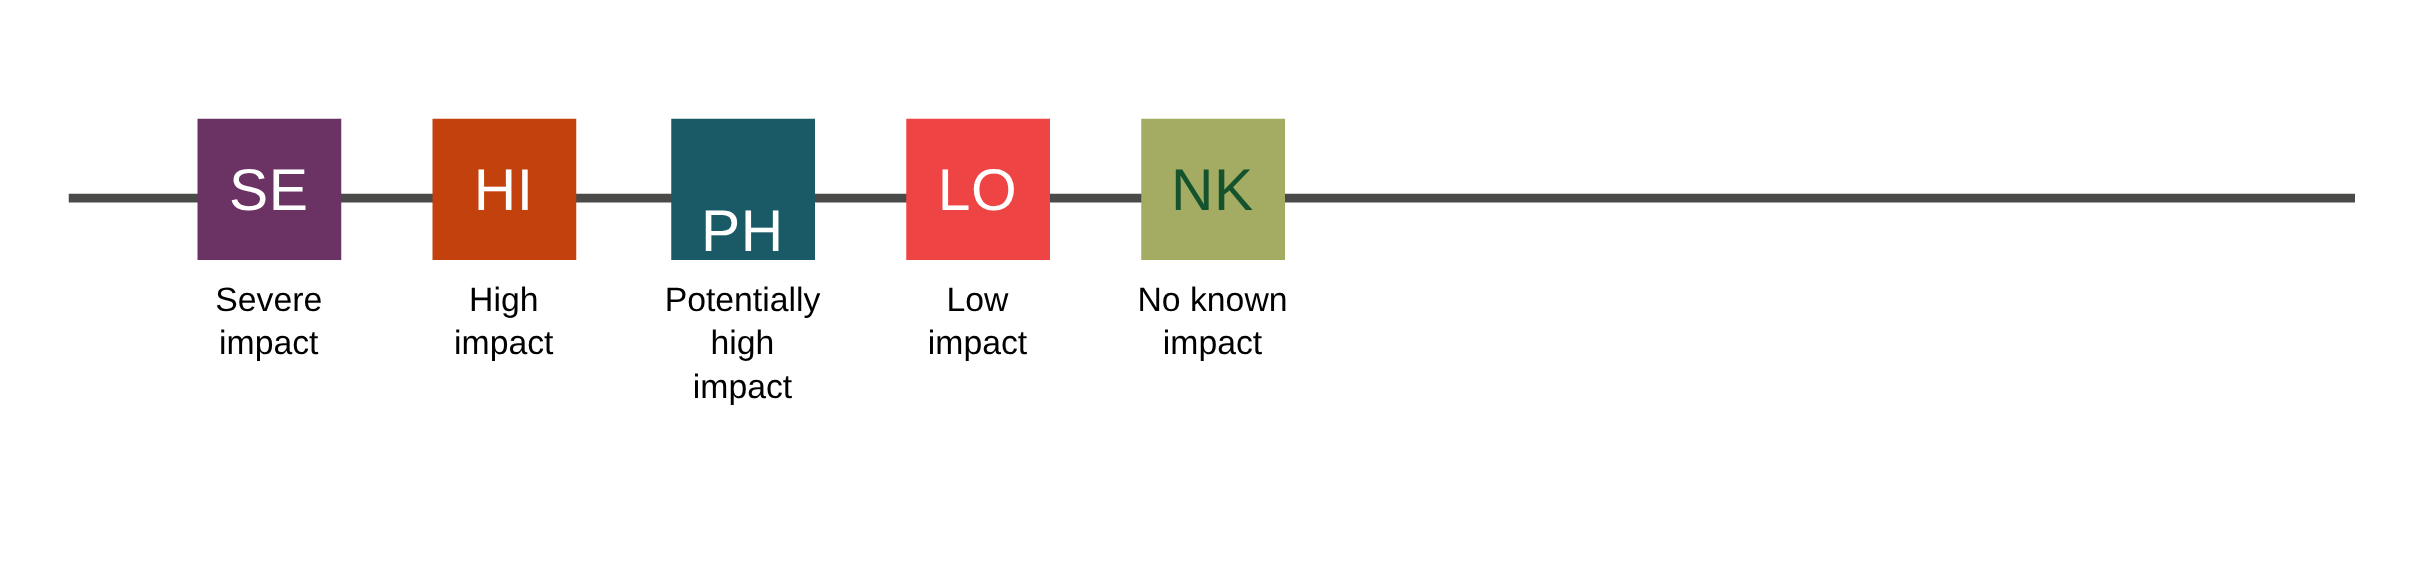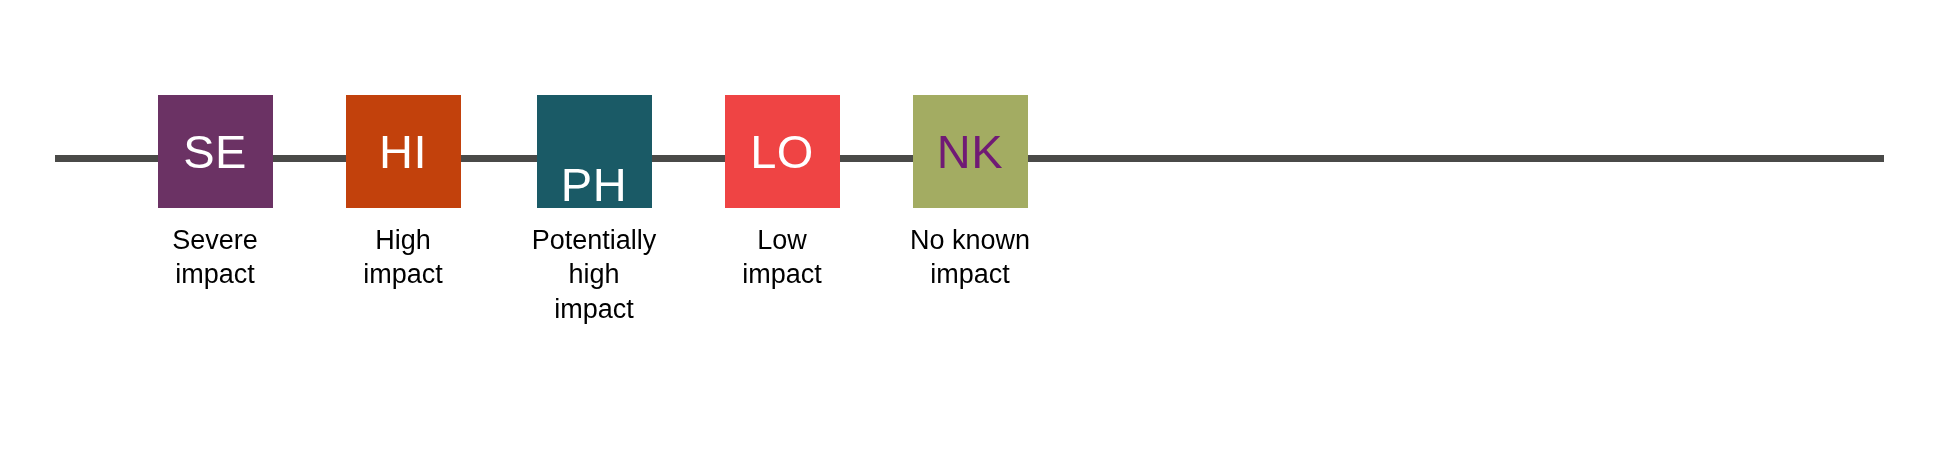--- a/index.html
+++ b/index.html
@@ -121,21 +121,21 @@
       </div>
       <div class="scale-item" style="left: 782px;">
         <div class="item-box" style="background: #ef4444;">
           <span class="item-code" style="color: rgb(255, 255, 255);">LO</span>
         </div>
         <div class="item-label">Low
 impact</div>
       </div>
       <div class="scale-item" style="left: 970px;">
         <div class="item-box" style="background: rgb(163, 172, 98);">
-          <span class="item-code" style="color: #701a75;">NK</span>
+          <span class="item-code" style="color: #14532d;">NK</span>
         </div>
         <div class="item-label">No known
 impact</div>
       </div>
       <div class="scale-item" style="left: 1350px;">
       </div>
     </div>
 
 </div>
 

